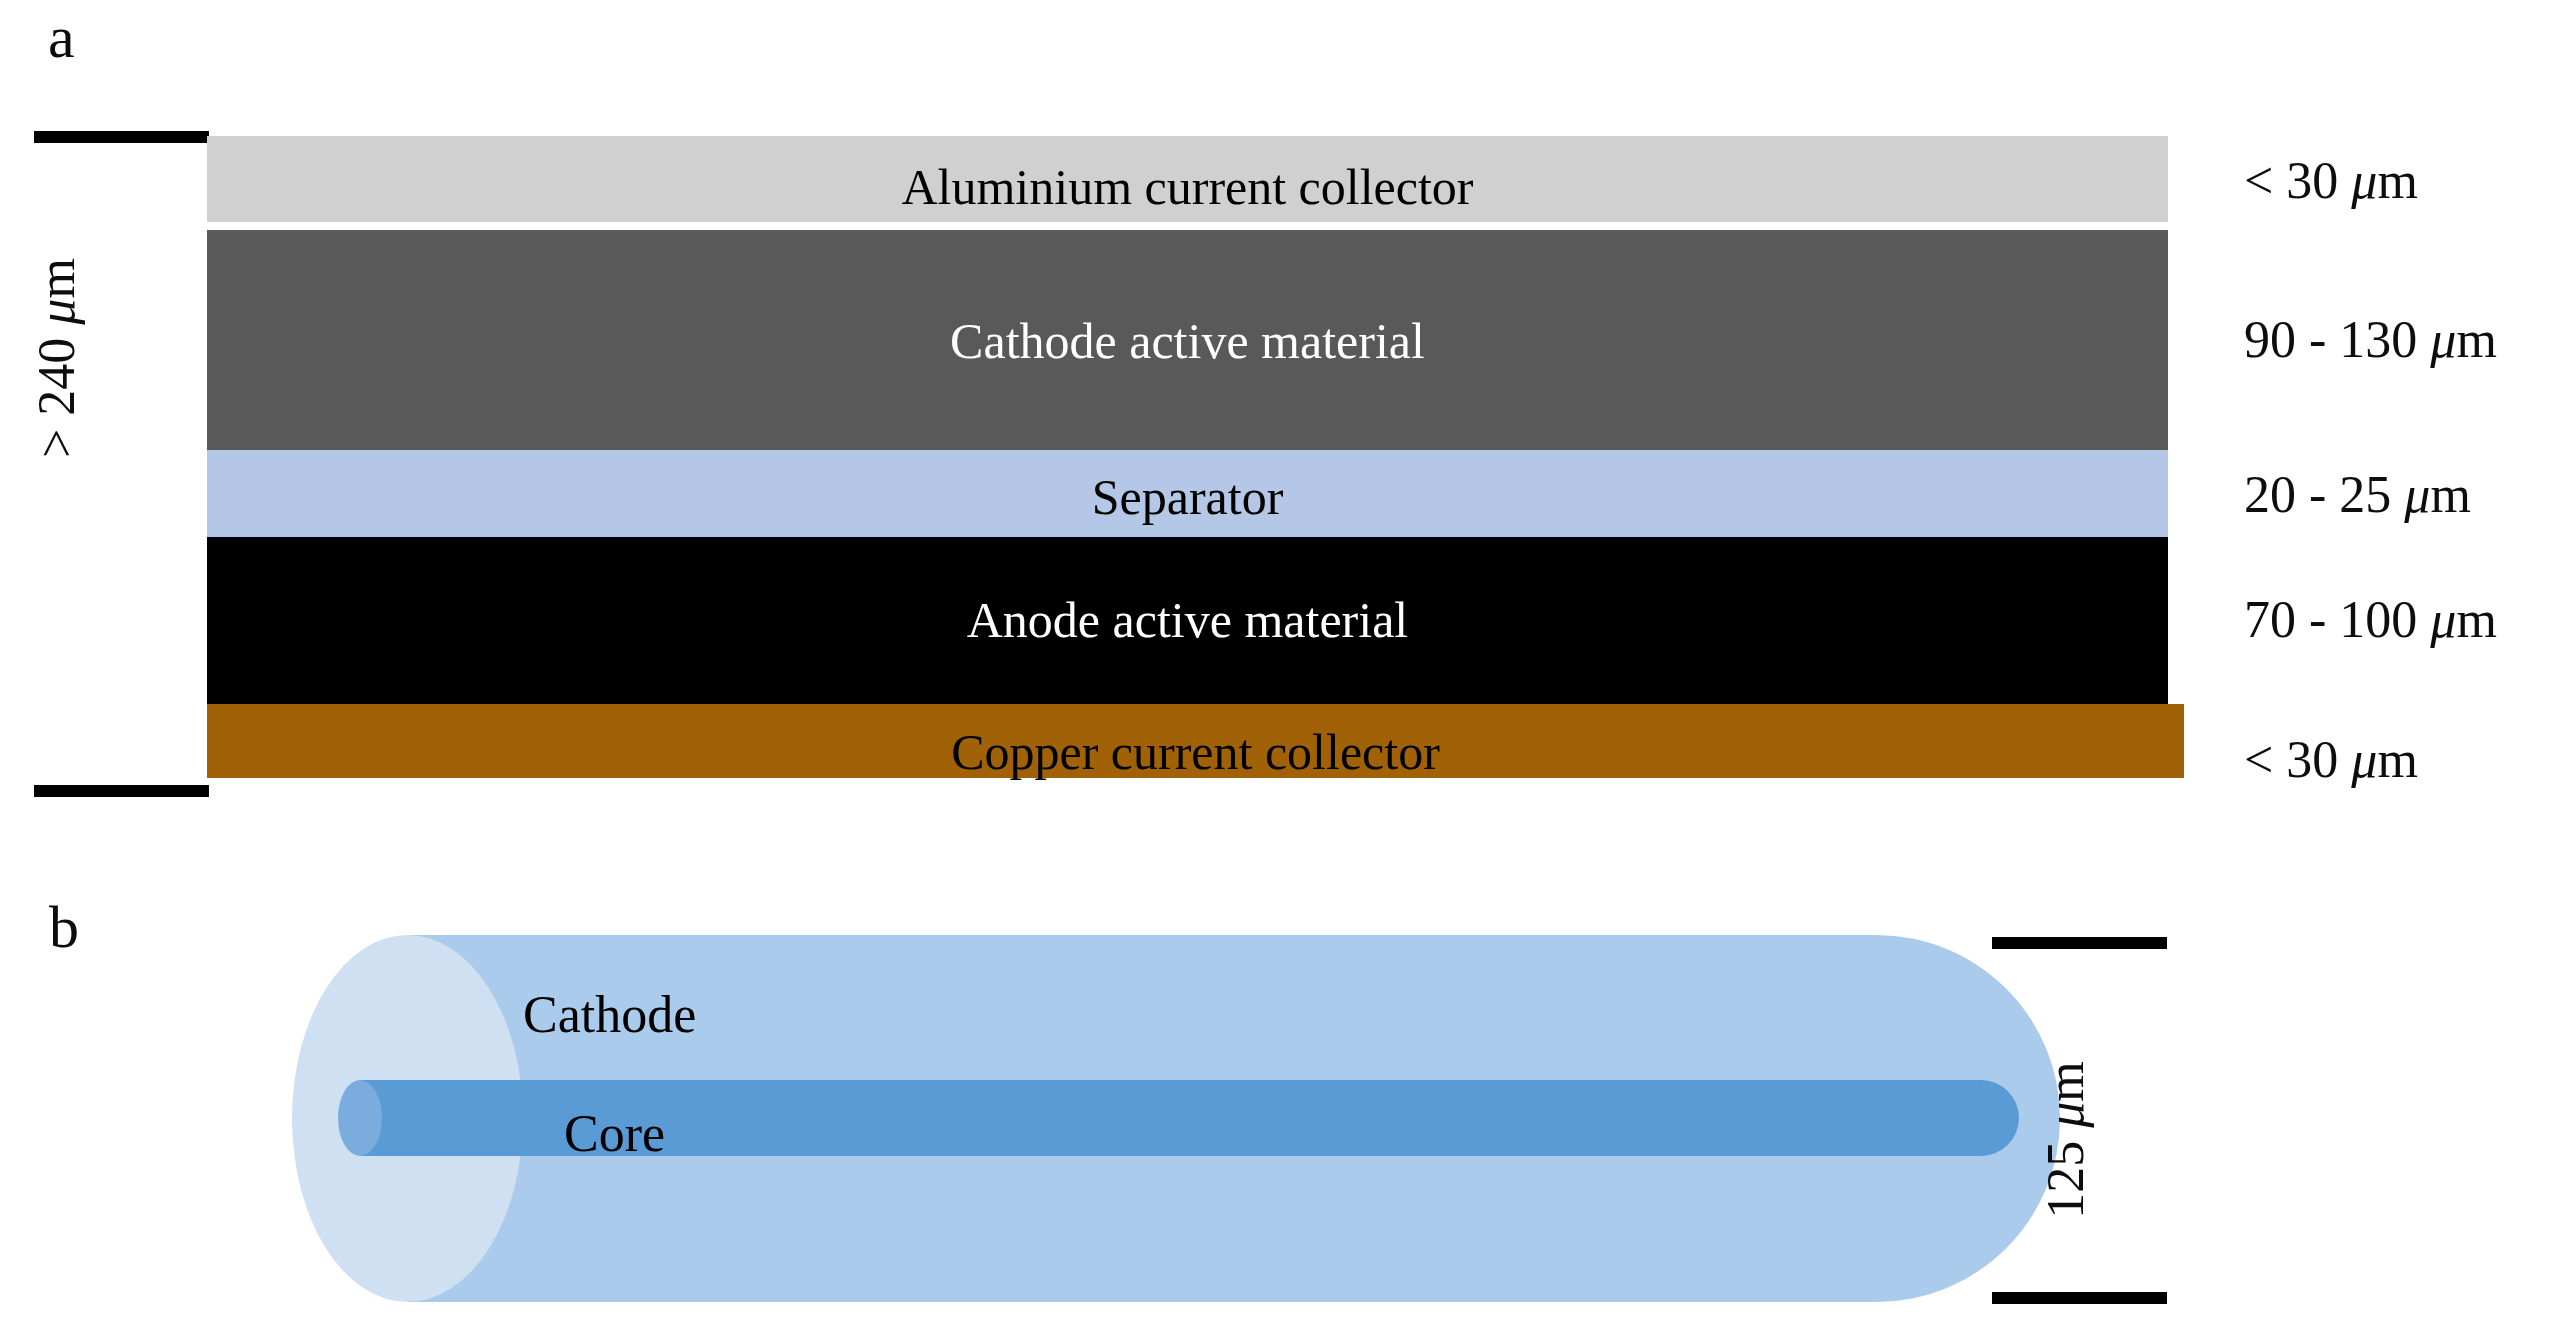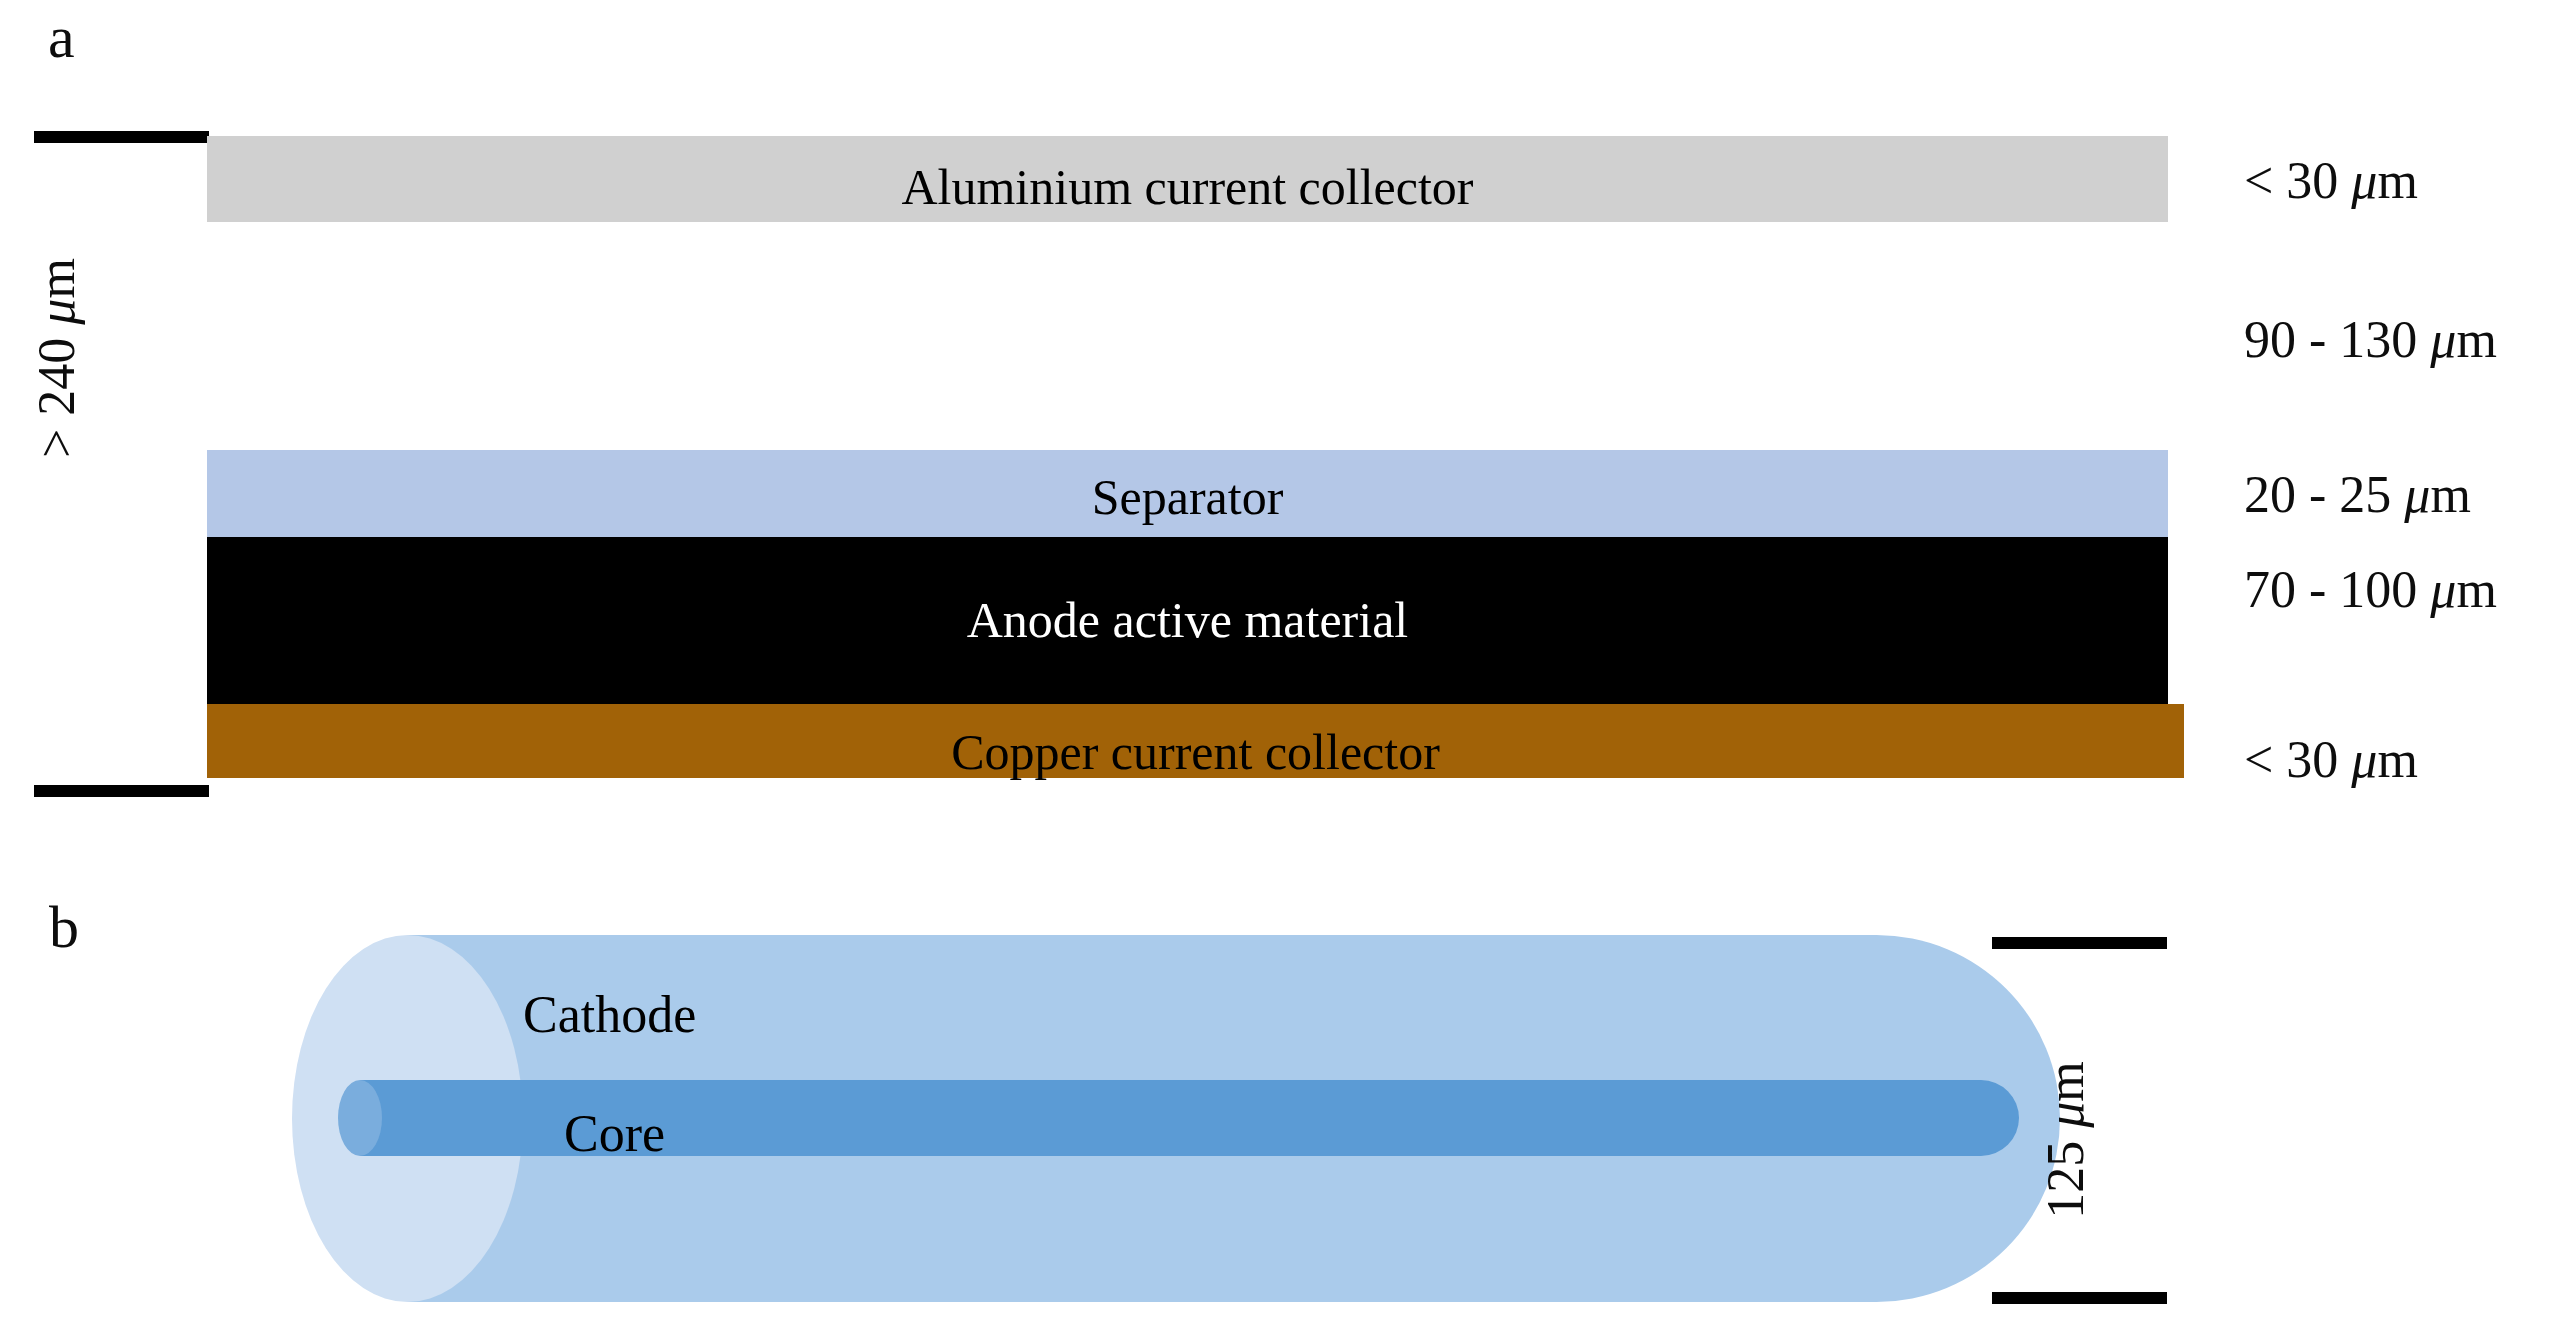--- a/index.html
+++ b/index.html
@@ -187,20 +187,23 @@
   <div class="tick" id="tick-bottom"></div>
 
   <div id="total-thickness"><span>&gt; 240 </span><span class="mu">μ</span><span>m</span></div>
 
   <div id="stack">
 
     <div class="layer" style="top:0px; height:86px; background:#d0d0d0;">
       <div class="layer-label" style="top:26px; color:#000000;">Aluminium current collector</div>
     </div>
 
+    <div class="layer" style="top:94px; height:220px; background:#595959;">
+      <div class="layer-label" style="top:86px; color:#ffffff;">Cathode active material</div>
+    </div>
 
     <div class="layer" style="top:314px; height:87px; background:#b4c7e7;">
       <div class="layer-label" style="top:22px; color:#000000;">Separator</div>
     </div>
 
     <div class="layer" style="top:401px; height:167px; background:#000000;">
       <div class="layer-label" style="top:58px; color:#ffffff;">Anode active material</div>
     </div>
 
     <div class="layer" style="top:568px; height:74px; background:#a16207;padding-left:16px;">
@@ -208,21 +211,21 @@
     </div>
 
   </div>
 
   <div class="unit-label" style="left:2244px; top:155px;"><span>&lt; 30 </span><span class="mu">μ</span><span>m</span></div>
 
   <div class="unit-label" style="left:2244px; top:314px;"><span>90 - 130 </span><span class="mu">μ</span><span>m</span></div>
 
   <div class="unit-label" style="left:2244px; top:469px;font-family:Liberation Serif, serif;"><span>20 - 25 </span><span class="mu">μ</span><span>m</span></div>
 
-  <div class="unit-label" style="left:2244px; top:564px;"><span>70 - 100 </span><span class="mu">μ</span><span>m</span></div>
+  <div class="unit-label" style="left:2244px; top:594px;"><span>70 - 100 </span><span class="mu">μ</span><span>m</span></div>
 
   <div class="unit-label" style="left:2244px; top:734px;"><span>&lt; 30 </span><span class="mu">μ</span><span>m</span></div>
 
   <div class="panel-letter" style="left:49px; top:897px;">b</div>
 
   <div id="fibre">
     <div id="cladding-body"></div>
     <div id="cladding-cap"></div>
     <div id="core-body"></div>
     <div id="core-cap"></div>

